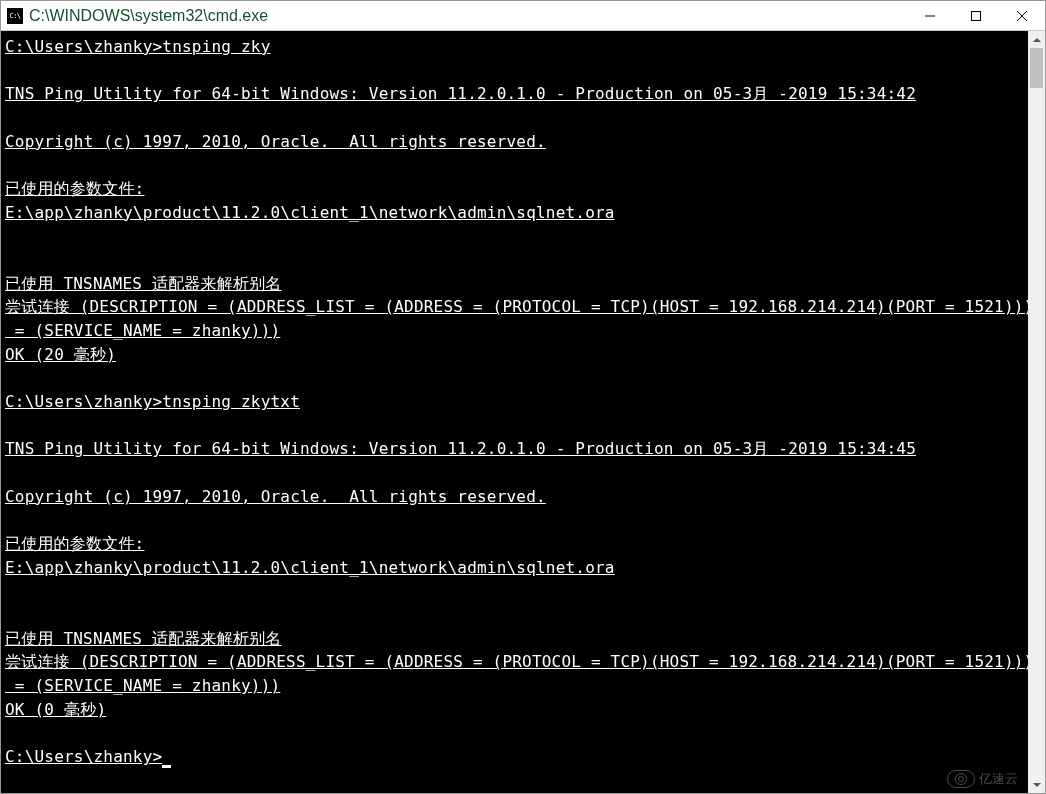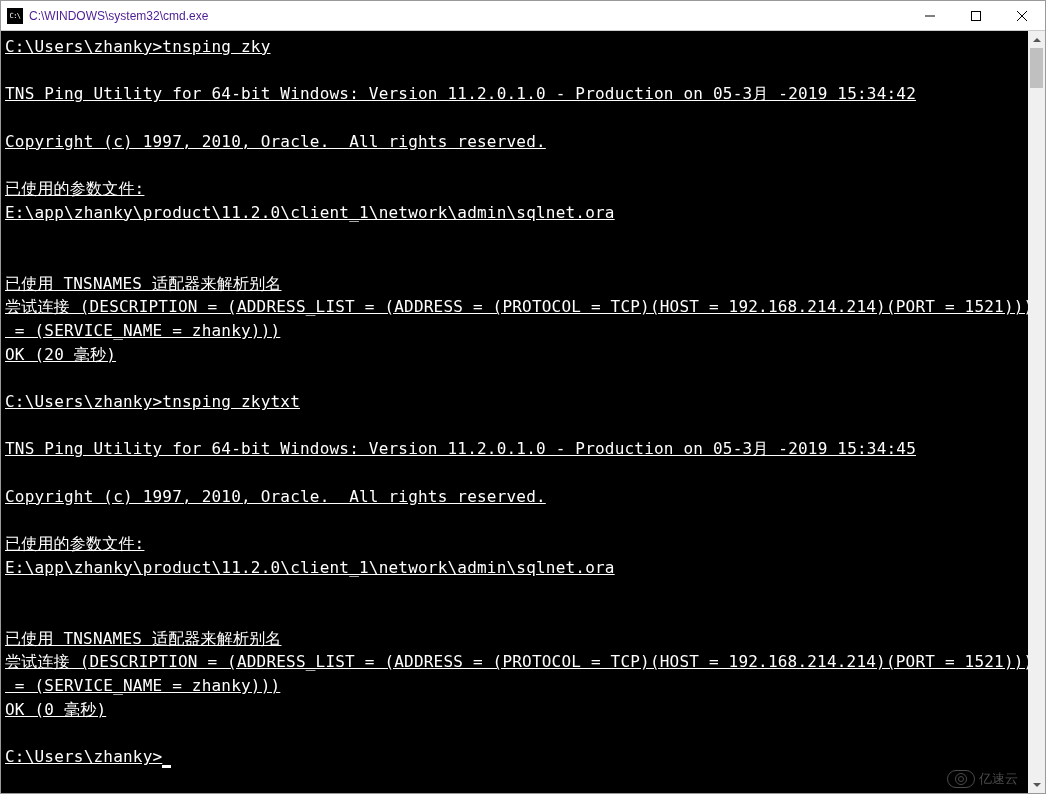--- a/index.html
+++ b/index.html
@@ -38,22 +38,22 @@
       margin-right: 6px;
       display: flex;
       align-items: center;
       justify-content: center;
       font-size: 7px;
       color: #fff;
       font-family: monospace;
       letter-spacing: -0.5px;
     }
     .title-text {
-      font-size: 12px;
-      color: #4c1d95;
+      font-size: 16px;
+      color: #14532d;
       flex: 1;
     }
     .window-controls {
       display: flex;
       height: 100%;
     }
     .win-btn {
       width: 46px;
       height: 100%;
       display: flex;

